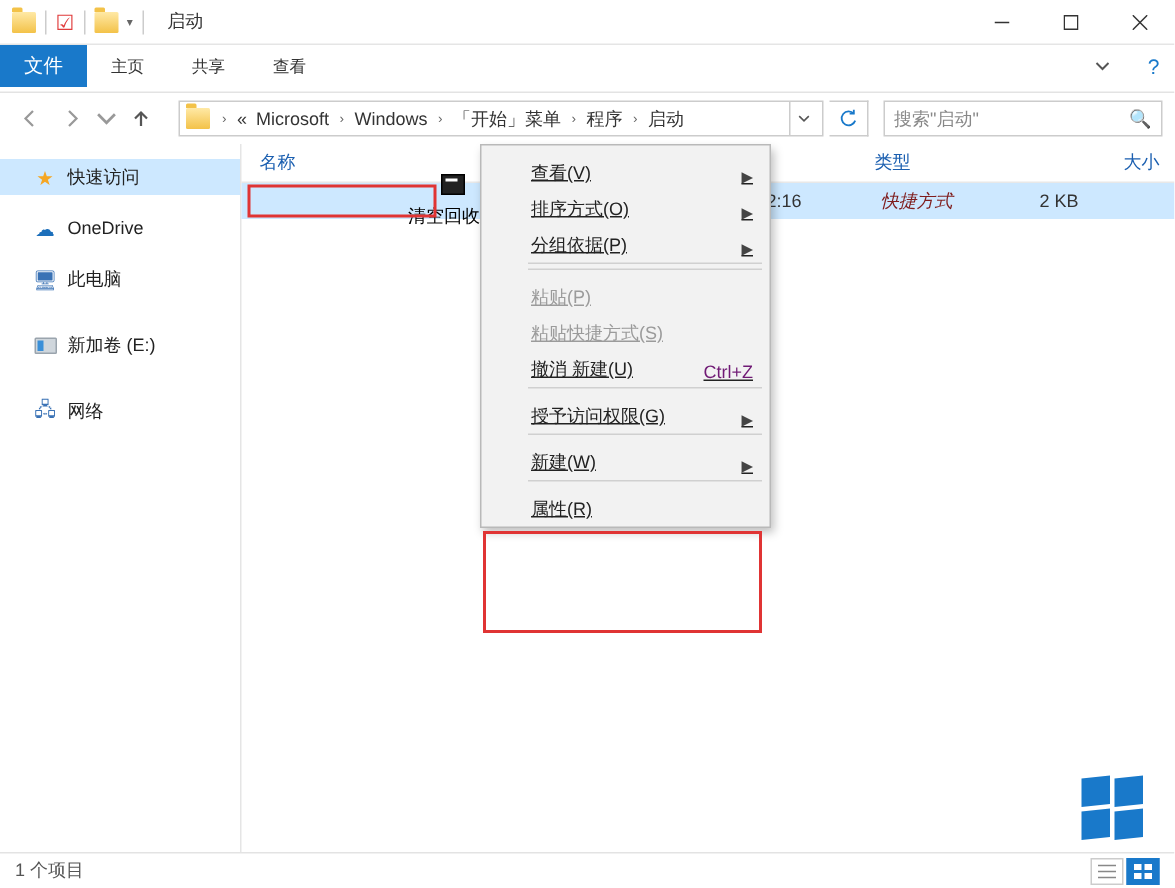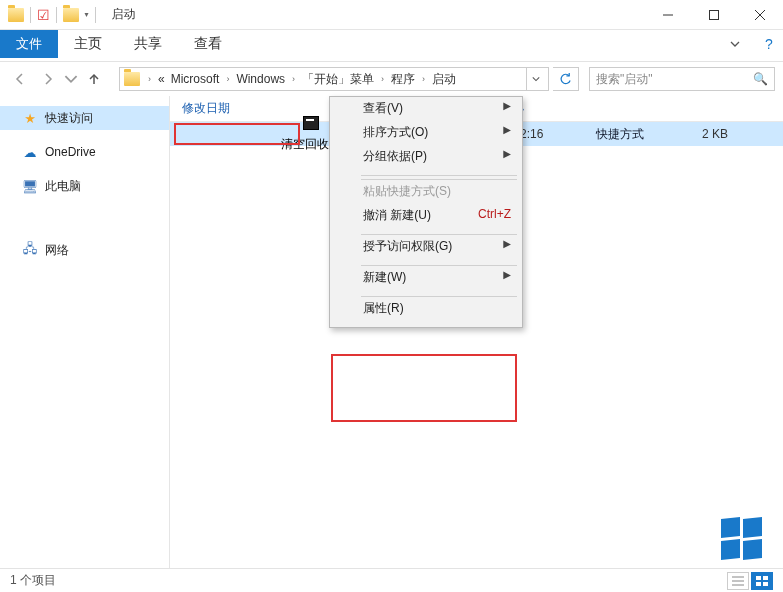--- a/index.html
+++ b/index.html
@@ -11,21 +11,21 @@
 .folder-mini::before { content:''; position:absolute; top:-3px; left:0; width:7px; height:3px; background:#f3c248; border-radius:1px 1px 0 0; }
 .vsep { width:1px; height:16px; background:#ccc; }
 .check-icon { color:#e03c3c; font-size:14px; }
 .titlebar-title { margin-left: 10px; color:#333; }
 .titlebar-controls { margin-left:auto; display:flex; }
 .tctl { width:46px; height:30px; display:flex; align-items:center; justify-content:center; color:#333; }
 .tctl svg { width:10px; height:10px; }
 
 .ribbon-tabs { height: 28px; display:flex; align-items:stretch; background:#fff; }
 .tab-file { background:#1979ca; color:#fff; padding:0 16px; display:flex; align-items:center; font-size:13px; }
-.tab { padding:0 16px; display:flex; align-items:center; color:#333; font-size:14px; }
+.tab { padding:0 16px; display:flex; align-items:center; color:#333; font-size:11px; }
 .ribbon-toggle { margin-left:auto; width:40px; display:flex; align-items:center; justify-content:center; }
 .ribbon-toggle svg { width:10px; height:10px; }
 .thin-divider { height:4px; border-bottom:1px solid #e3e3e3; }
 
 .navbar { height:34px; display:flex; align-items:center; padding:4px 8px; gap:4px; background:#fff; }
 .nav-btn { width:24px; height:24px; display:flex; align-items:center; justify-content:center; color:#999; }
 .nav-btn.enabled { color:#555; }
 .nav-btn svg { width:14px; height:14px; }
 .nav-sep-v { width:5px; }
 .breadcrumb { flex:1; height:24px; border:1px solid #ccc; display:flex; align-items:center; padding:0 4px; gap:2px; }
@@ -62,31 +62,31 @@
 .col-type { width:120px;margin-left:32px; }
 .col-size { width:80px; text-align:right; justify-content:flex-end; padding-right:10px;}
 .sort-ind { margin-left:auto; margin-right:80px; color:#666; font-size:9px;}
 
 .file-row { height:24px; display:flex; align-items:center; padding-left:12px; background:#cde8ff; }
 .file-row .fcell { display:flex; align-items:center;flex-direction:column; }
 .file-row .c-name { width:258px; gap:6px; }
 .file-icon { width:16px; height:14px; background:#222; border:1px solid #000; position:relative;}
 .file-icon::after { content:''; position:absolute; top:2px; left:2px; width:8px; height:2px; background:#fff;}
 .file-row .c-date { width:120px; color:#333;}
-.file-row .c-type { width:120px; color:#0f172a;}
+.file-row .c-type { width:120px; color:#7f1d1d;font-style:italic;}
 .file-row .c-size { width:80px; text-align:right; justify-content:flex-end; padding-right:10px; color:#333;}
 
 .red-box1 { position:absolute; border:2px solid #e03434; left:4px; top:27px; width:126px; height:22px; pointer-events:none;}
 .red-box2 { position:absolute; border:2px solid #e03434; left:161px; top:258px; width:186px; height:68px; pointer-events:none;}
 
 .context-menu { position:absolute; left:159px; top:0px; width:194px; background:#f2f2f2; border:1px solid #b9b9b9; box-shadow:2px 3px 6px rgba(0,0,0,.25); padding:3px; font-size:12px;}
-.cm-item { height:24px; display:flex; align-items:flex-start; padding-left:30px; padding-right:8px; position:relative; color:#222;}
+.cm-item { height:24px; display:flex; align-items:flex-end; padding-left:30px; padding-right:8px; position:relative; color:#222;text-decoration:underline;}
 .cm-item.disabled { color:#9b9b9b; }
 .cm-item .arrow { margin-left:auto; font-size:10px; color:#444;}
-.cm-item .shortcut { margin-left:auto; color:#b91c1c; }
+.cm-item .shortcut { margin-left:auto; color:#701a75; }
 .cm-sep { height:1px; background:#d0d0d0; margin:3px 2px 3px 28px; }
 
 .statusbar { position:absolute; left:0; bottom:0; right:0; height:24px; border-top:1px solid #e3e3e3; display:flex; align-items:center; padding:0 10px; color:#555; background:#fff;}
 .sb-views { margin-left:auto; display:flex; gap:2px;}
 .sb-view { width:22px; height:18px; border:1px solid #ccc; display:flex; align-items:center; justify-content:center;}
 .sb-view.active { background:#1979ca; border-color:#1979ca; color:#fff;}
 
 .watermark { position:absolute; right:18px; bottom:30px; display:flex; align-items:center; gap:10px; pointer-events:none;}
 .wm-flag { width:44px; height:44px; position:relative; }
 .wm-flag div { position:absolute; width:19px; height:19px; background:#1979ca;}
@@ -212,30 +212,40 @@
         <span class="sb-icon ico-cloud">☁</span>
         <span>OneDrive</span>
       </div>
     <div class="sb-spacer"></div>
     <div class="sb-item">
         <span class="sb-icon ico-pc">🖥</span>
         <span>此电脑</span>
       </div>
     <div class="sb-spacer"></div>
     <div class="sb-spacer"></div>
+    <div class="sb-item">
+        <span class="sb-icon">
+          <span class="ico-disk"></span>
+        </span>
+        <span>新加卷 (E:)</span>
+      </div>
     <div class="sb-spacer"></div>
     <div class="sb-spacer"></div>
     <div class="sb-item">
         <span class="sb-icon ico-net">🖧</span>
         <span>网络</span>
       </div>
   </div>
 
   <div class="content">
     <div class="col-headers">
+      <div class="col col-name">
+          <span>名称</span>
+          <span class="sort-ind">▴</span>
+        </div>
       <div class="col col-date">修改日期</div>
       <div class="col col-type">类型</div>
       <div class="col col-size">大小</div>
     </div>
 
     <div class="file-row">
       <div class="fcell c-name">
         <span class="file-icon"></span>
         <span>清空回收站</span>
       </div>
@@ -254,20 +264,23 @@
       <div class="cm-item">
           <span>排序方式(O)</span>
           <span class="arrow">▶</span>
         </div>
       <div class="cm-item">
           <span>分组依据(P)</span>
           <span class="arrow">▶</span>
         </div>
       <div class="cm-sep"></div>
       <div class="cm-sep"></div>
+      <div class="cm-item disabled">
+          <span>粘贴(P)</span>
+        </div>
       <div class="cm-item disabled">
           <span>粘贴快捷方式(S)</span>
         </div>
       <div class="cm-item">
           <span>撤消 新建(U)</span>
           <span class="shortcut">Ctrl+Z</span>
         </div>
       <div class="cm-sep"></div>
       <div class="cm-item">
           <span>授予访问权限(G)</span>

